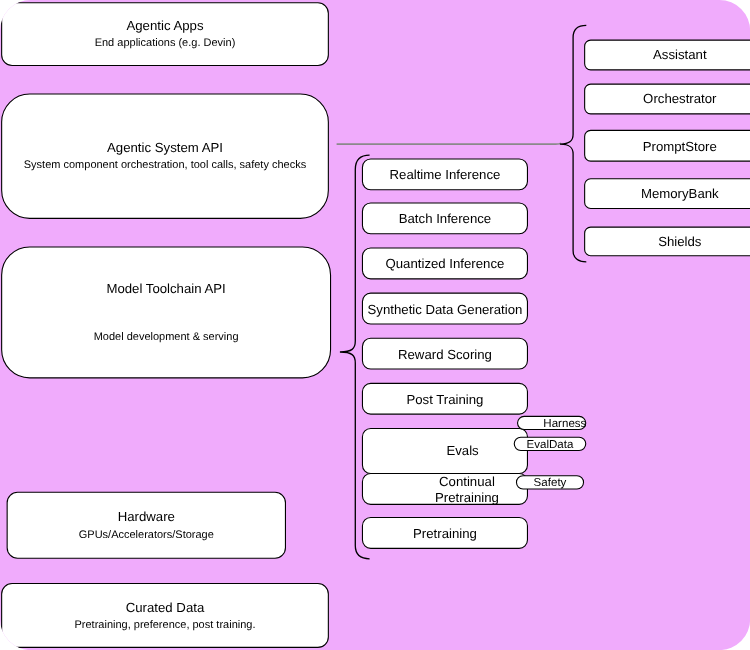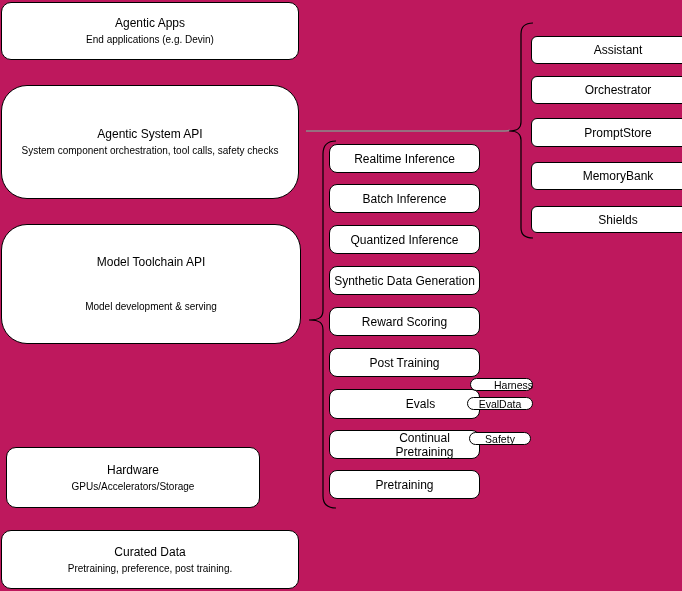--- a/index.html
+++ b/index.html
@@ -4,22 +4,23 @@
 <style>
   html, body { margin: 0; padding: 0; }
   body {
     font-family: "Liberation Sans", sans-serif;
     background: #ffffff;
   }
   #canvas {
     position: relative;
     width: 682px;
     height: 591px;
-    background: #be185d;
+    background: #f0abfc;
     overflow: hidden;
+    border-radius: 28px;
   }
   .box {
     position: absolute;
     box-sizing: border-box;
     background: #ffffff;
     border: 1px solid #000000;
     display: flex;
     flex-direction: column;
     align-items: center;
     justify-content: center;
@@ -91,21 +92,21 @@
   </div>
   <div class="box mid-box" style="top:266px;">
     <span>Synthetic Data Generation</span>
   </div>
   <div class="box mid-box" style="top:307px;">
     <span>Reward Scoring</span>
   </div>
   <div class="box mid-box" style="top:348px;">
     <span>Post Training</span>
   </div>
-  <div class="box mid-box" style="top:389px; height:30px;padding-left:32px;">
+  <div class="box mid-box" style="top:389px; height:42px;padding-left:32px;">
     <span>Evals</span>
   </div>
   <div class="box mid-box" style="top:430px;padding-left:40px;">
     <span>Continual Pretraining</span>
   </div>
   <div class="box mid-box" style="top:470px;">
     <span>Pretraining</span>
   </div>
 
   <div class="pill" style="left:470px; top:378px; width:63px; height:13px;padding-left:24px;">

